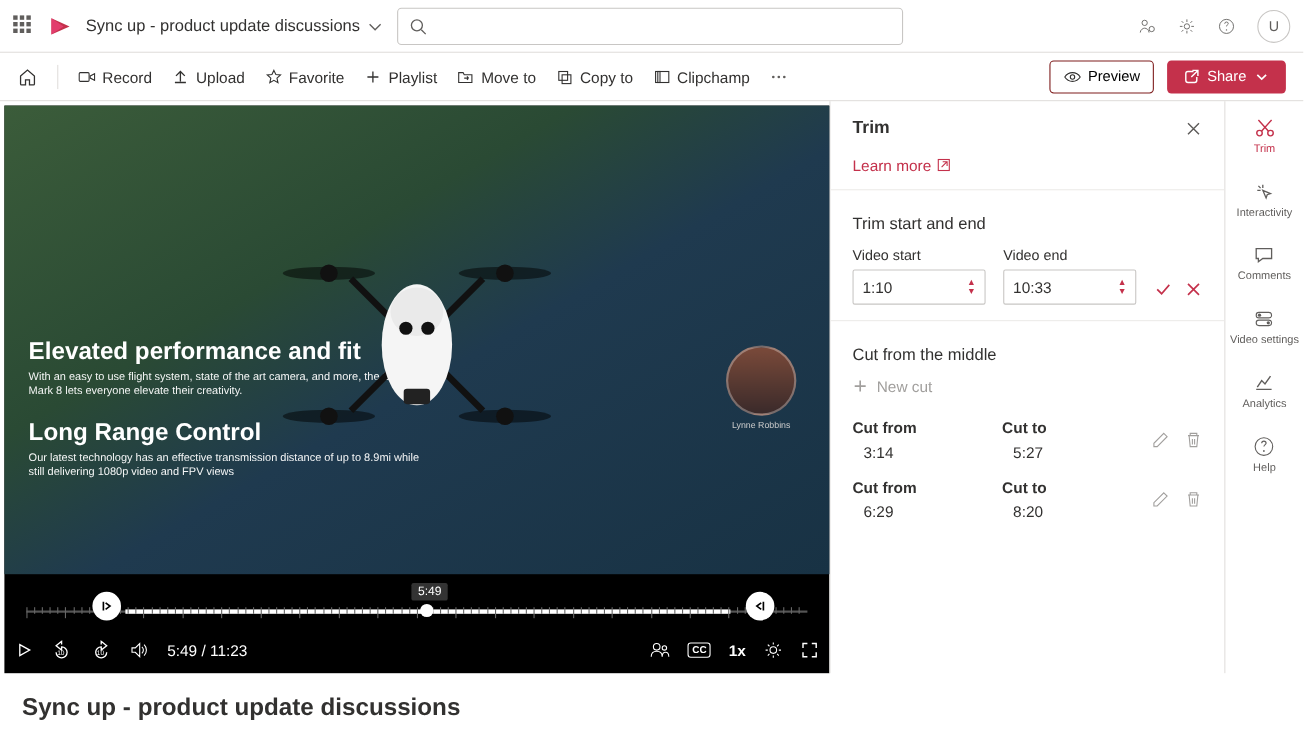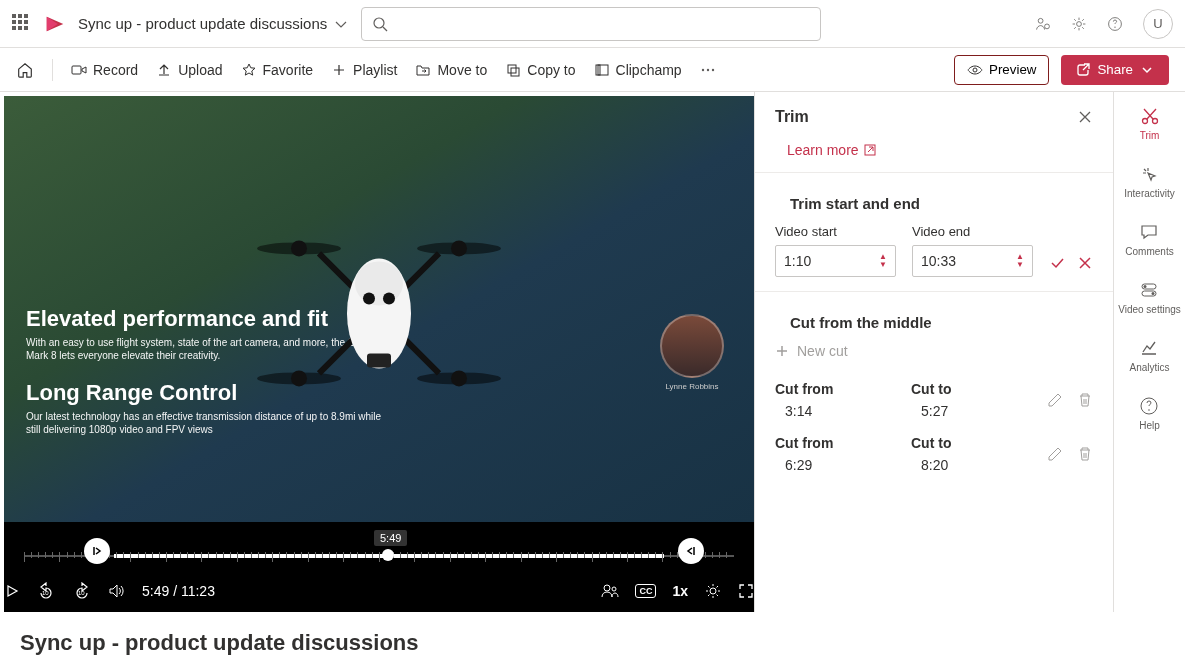--- a/index.html
+++ b/index.html
@@ -26,30 +26,30 @@
 .overlay-text p { font-size:10px; line-height:1.3; opacity:.95; margin-bottom:18px;}
 .participant { position:absolute; right:30px; width:64px; text-align:center;}
 .participant .pic { width:64px; height:64px; border-radius:50%; background:#8b6b5c; border:2px solid rgba(255,255,255,.3);}
 .participant .pname { color:#ccc; font-size:8px; margin-top:4px;}
 .drone { position:absolute; left:50%; top:50%; transform:translate(-50%,-48%);}
 .timeline { height:48px; position:relative; padding:16px 20px; display:flex; align-items:center;}
 .ticks { position:absolute; left:20px; right:20px; top:30px; height:6px; display:flex;}
 .ticks div { flex:1; border-left:1px solid #666; height:6px;}
 .handle { position:absolute; top:16px; width:26px; height:26px; background:#fff; border-radius:50%; display:flex; align-items:center; justify-content:center; font-size:12px; color:#000;}
 .bubble { position:absolute; top:8px; background:#333; color:#fff; font-size:11px; padding:2px 6px; border-radius:2px;}
-.controls { height:42px; display:flex; align-items:center; gap:16px; padding:0 0; color:#fff;justify-content:flex-end;}
+.controls { height:42px; display:flex; align-items:center; gap:16px; padding:0 10px; color:#fff;justify-content:flex-end;}
 .ctrl-right { margin-left:auto; display:flex; align-items:center; gap:16px;}
 .side-panel { flex:1; border-left:1px solid #e1dfdd; display:flex;}
 .trim-col { flex:1; padding:16px 20px; overflow:auto;}
 .trim-head { display:flex; align-items:center; justify-content:space-between; margin-bottom:16px;}
 .trim-head h3 { font-size:16px; font-weight:600;}
 .close-x { cursor:pointer; color:#605e5c; font-size:16px;}
 .trim-desc { font-size:14px; color:#323130; line-height:1.4; margin-bottom:4px;}
-.learn { color:#c4314b; text-decoration:none; display:inline-flex; align-items:center; gap:4px; font-size:14px;margin-left:12px;}
-.section-h { font-weight:700; margin:22px 15px 12px; font-size:15px;}
+.learn { color:#c4314b; text-decoration:none; display:inline-flex; align-items:center; gap:4px; font-size:14px;}
+.section-h { font-weight:400; margin:22px 0 12px; font-size:15px;}
 .row { display:flex; gap:16px; align-items:flex-end;}
 .field { flex:1;}
 .field label { font-size:13px; color:#323130; display:block; margin-bottom:6px;}
 .spin { display:flex; border:1px solid #c8c6c4; border-radius:2px; height:32px; align-items:center; padding:0 8px; justify-content:space-between;}
 .spin span { font-size:14px;}
 .spin .arrows { display:flex; flex-direction:column; color:#c4314b; font-size:8px; line-height:8px; cursor:pointer;}
 .confirm-icons { display:flex; gap:12px; padding-bottom:6px; color:#c4314b;}
 .newcut { color:#a19f9d; display:flex; align-items:center; gap:8px; margin:10px 0 14px; font-size:14px;}
 .cut-row { display:flex; align-items:center; padding:8px 0;}
 .cut-col { flex:1;}

